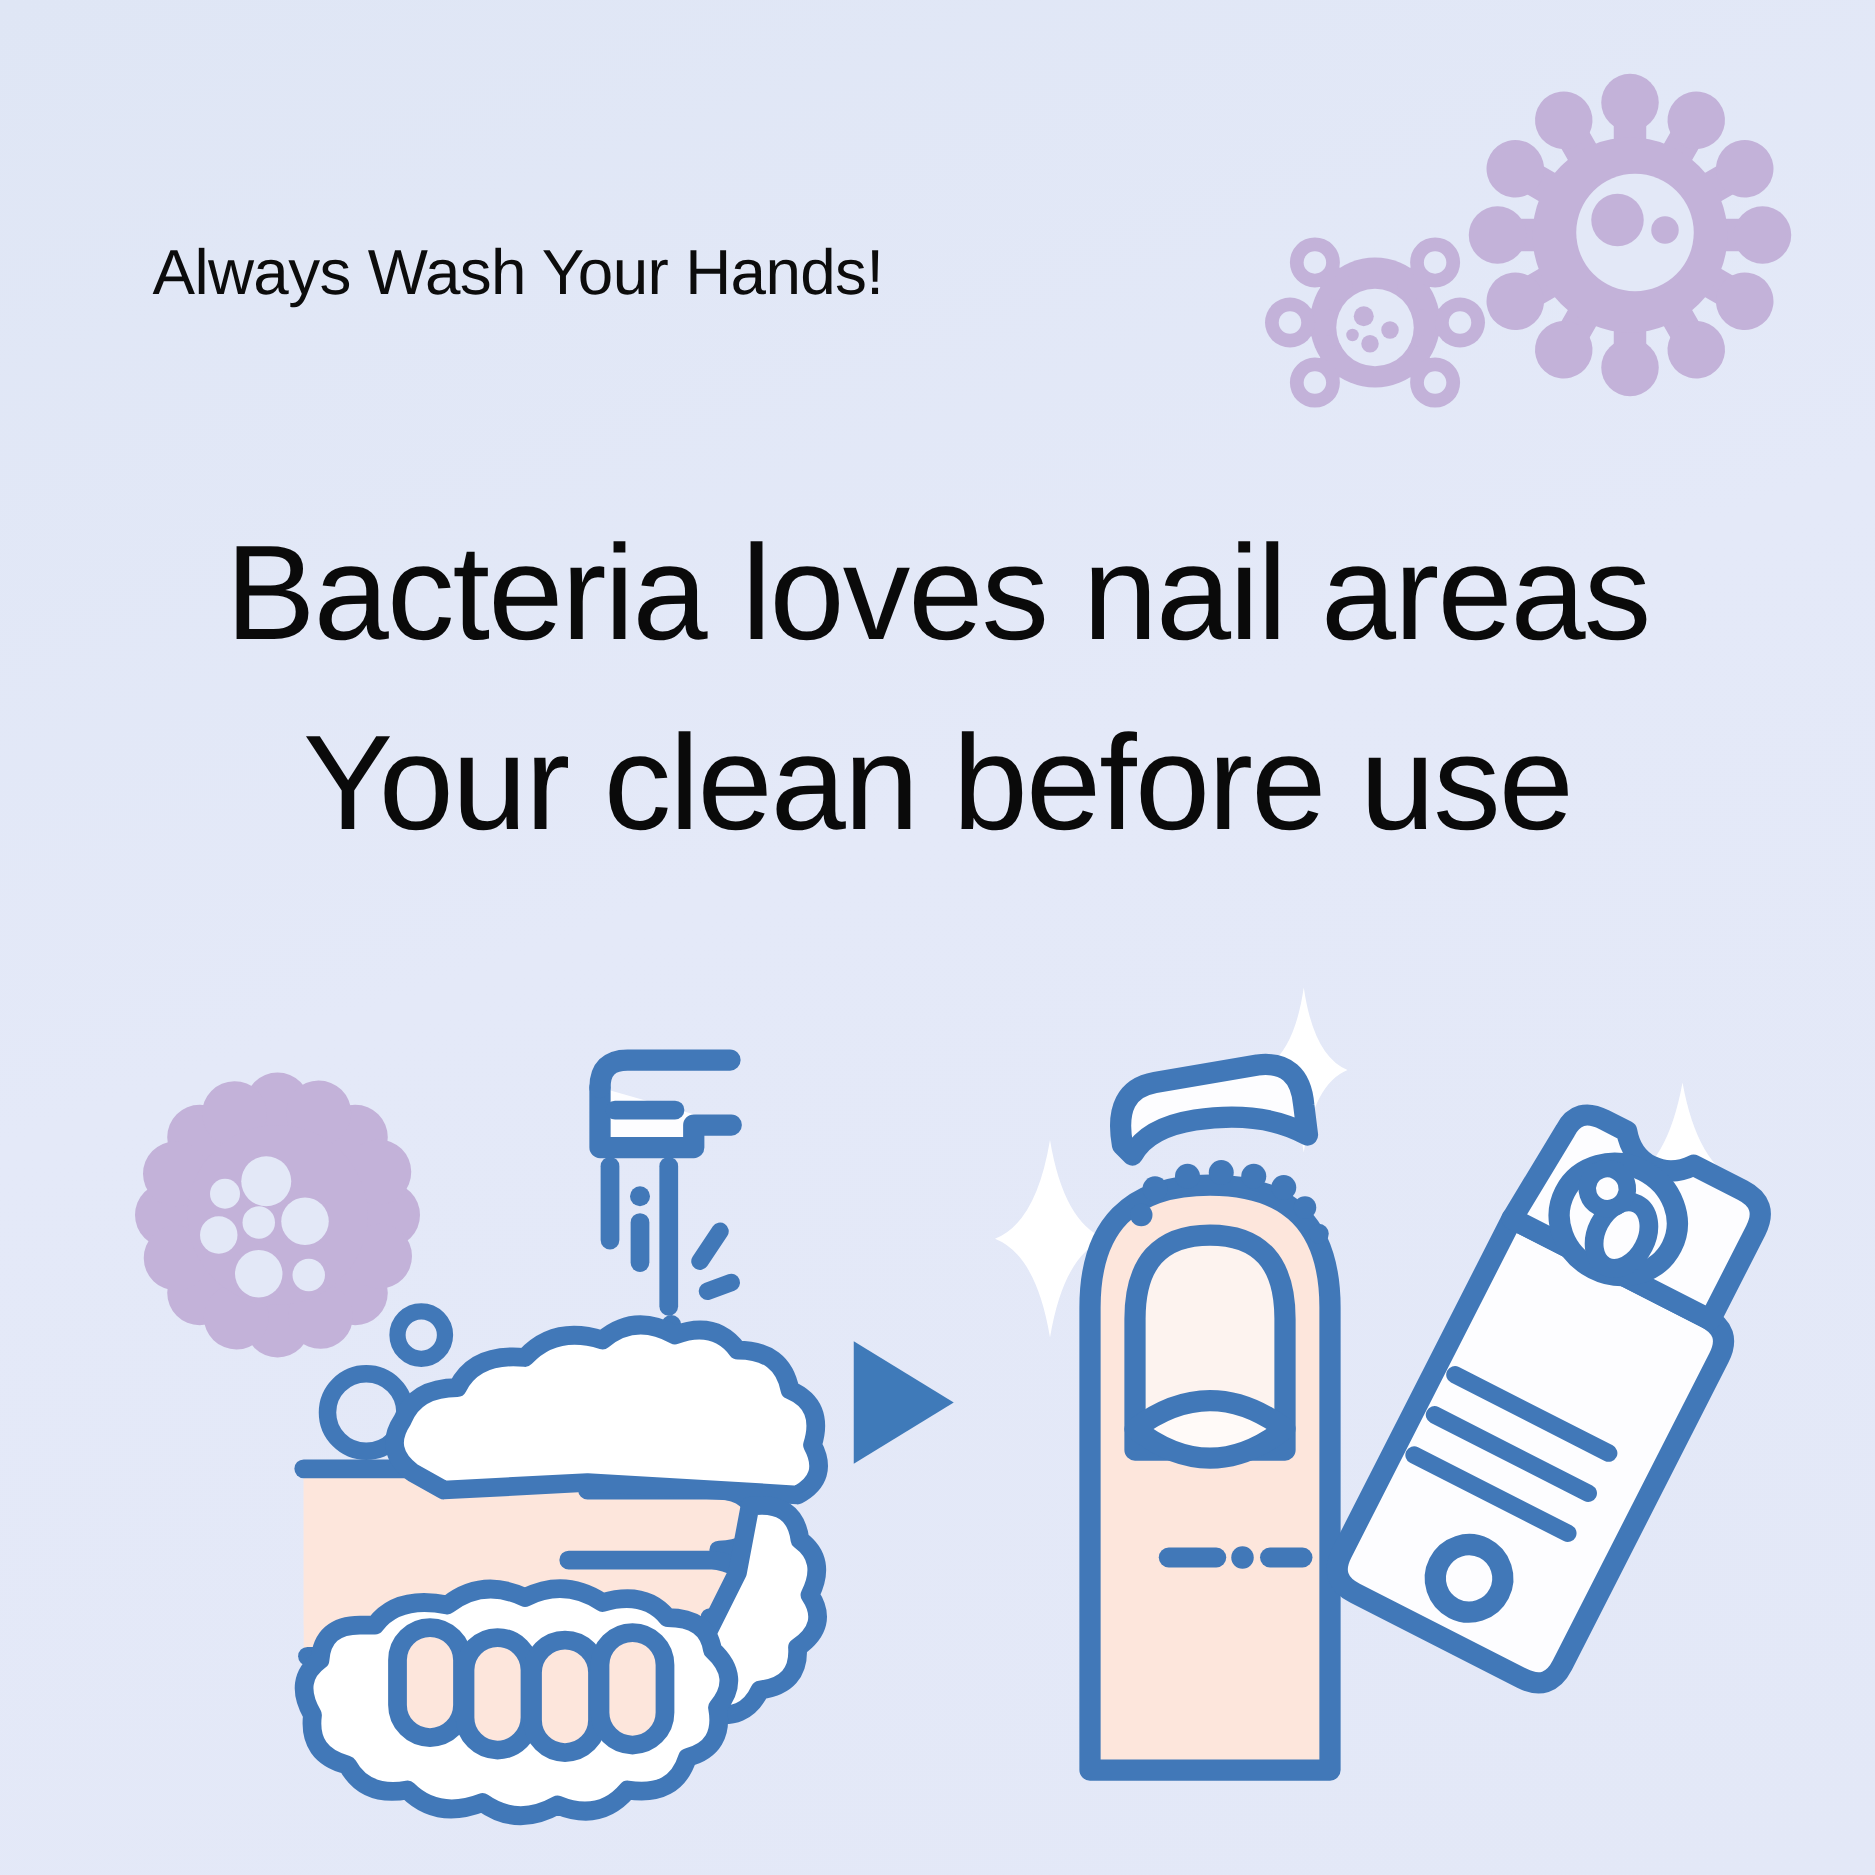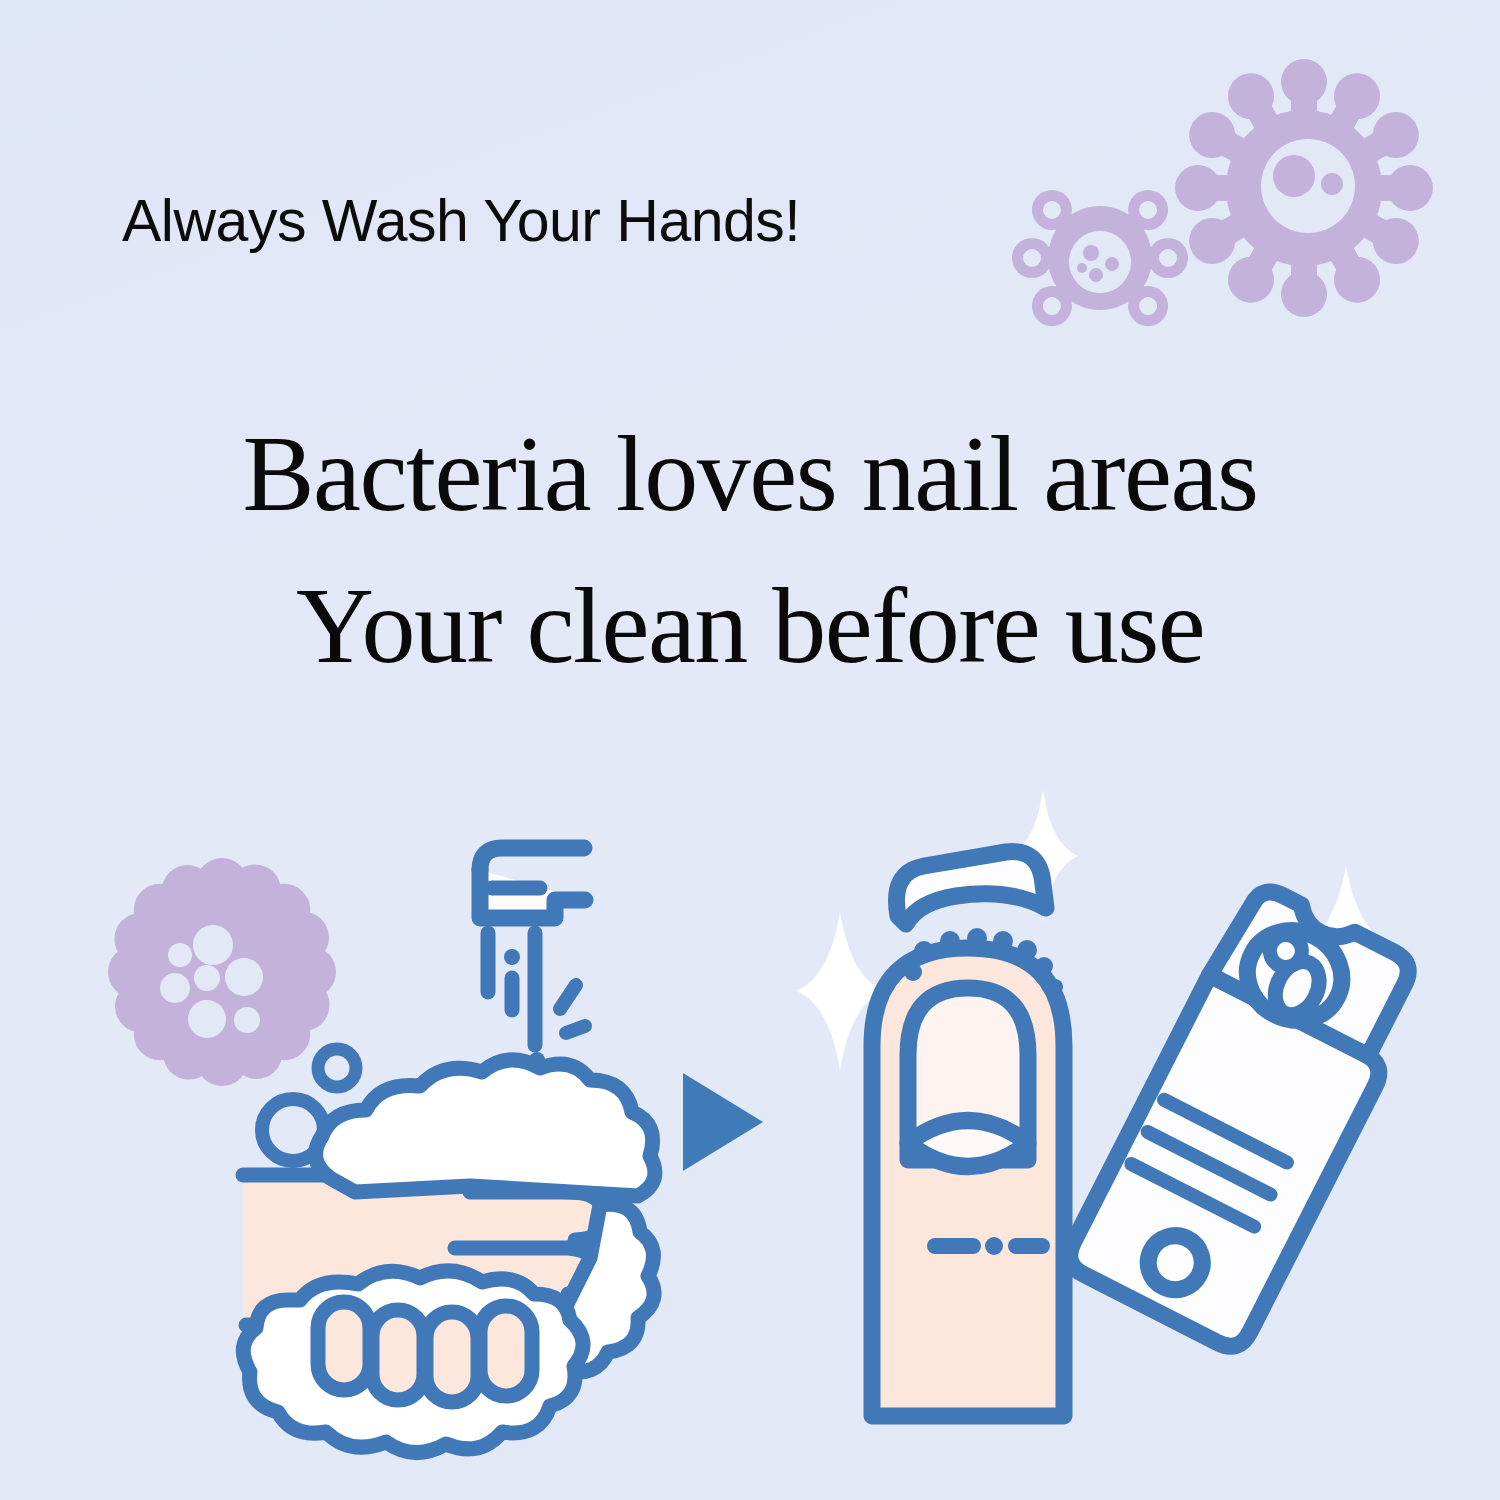--- a/index.html
+++ b/index.html
@@ -14,41 +14,40 @@
     overflow: hidden;
     background: linear-gradient(160deg, #dfe6f5 0%, #e4e9f8 45%, #e3e8f7 100%);
     font-family: "Liberation Sans", sans-serif;
   }
 
   
   .headline {
     position: absolute;
     left: 122px;
     top: 192px;
-    font-size: 59px;
+    font-size: 51px;
     font-weight: 300;
     letter-spacing: -0.5px;
     color: #0c0c0c;
     white-space: nowrap;
     line-height: 1;
     z-index: 6;
   }
   .subline {
     position: absolute;
     left: 0;
     width: 1500px;
     text-align: center;
     font-size: 108px;
     font-weight: 300;
     letter-spacing: -1.5px;
     color: #0a0a0a;
     line-height: 1;
     white-space: nowrap;
     z-index: 6;
-    font-family: Liberation Serif, serif;
   }
   .subline.l1 { top: 420px; }
   .subline.l2 { top: 572px; }
 
   
   .layer { position: absolute; top: 0; left: 0; }
 </style>
 </head>
 <body>
 

